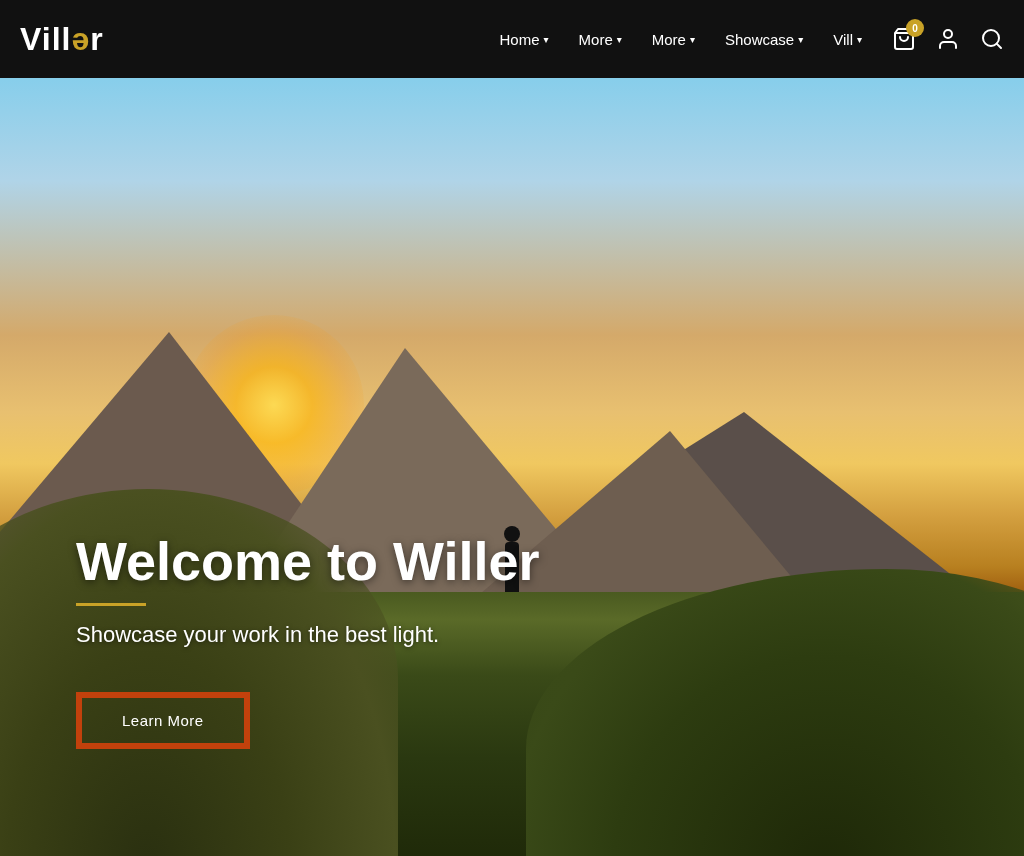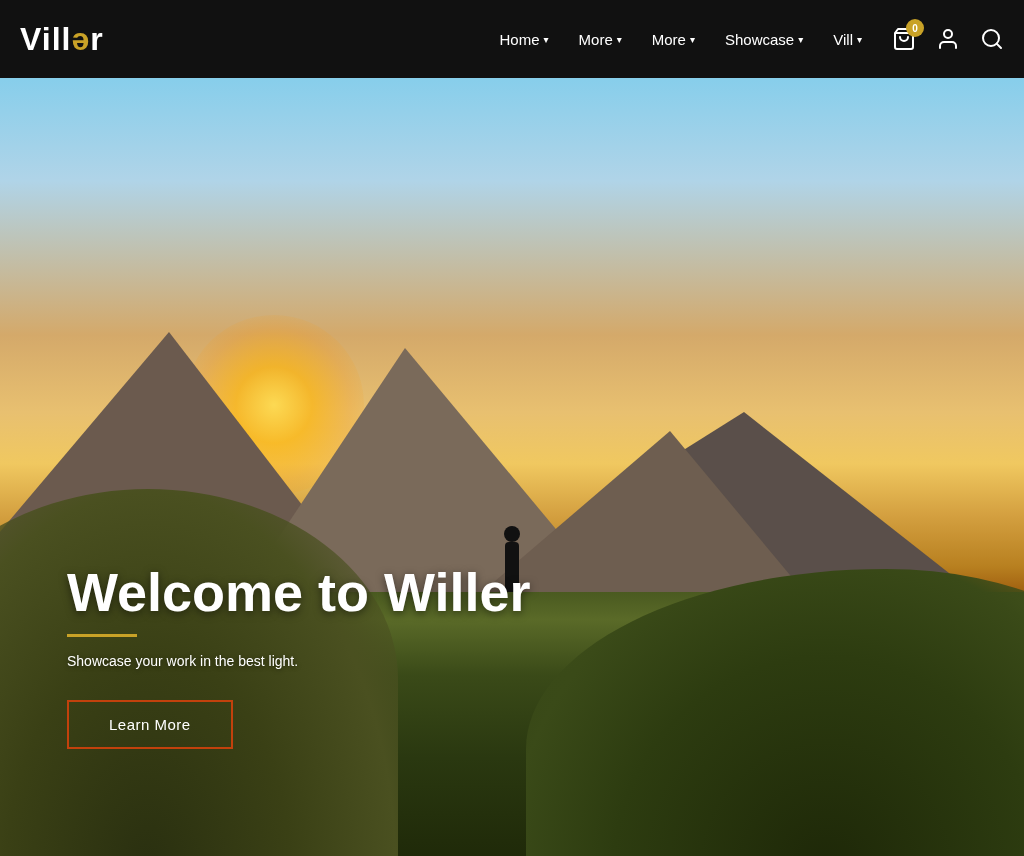--- a/index.html
+++ b/index.html
@@ -253,52 +253,52 @@
       height: 16px;
       background: #111;
       border-radius: 50%;
       margin: 0 auto;
     }
 
     
     .hero-content {
       position: absolute;
       bottom: 120px;
-      left: 67px;
+      left: 76px;
       color: #ffffff;
     }
 
     .hero-title {
       font-size: 54px;
       font-weight: 700;
       color: #ffffff;
       line-height: 1.1;
       margin-bottom: 12px;
       text-shadow: 0 2px 8px rgba(0,0,0,0.5);
     }
 
     .hero-divider {
       width: 70px;
       height: 3px;
       background-color: #c9a227;
       margin-bottom: 16px;
     }
 
     .hero-subtitle {
-      font-size: 14px;
-      color: #ffffff;
-      margin-bottom: 31px;
+      font-size: 22px;
+      color: #ffffff;
+      margin-bottom: 44px;
       text-shadow: 0 1px 4px rgba(0,0,0,0.5);
       font-weight: 400;
     }
 
     .hero-btn {
       display: inline-block;
       padding: 14px 40px;
-      border: 2px solid #c2410c;
+      border: 6px solid #c2410c;
       color: #ffffff;
       background: transparent;
       font-size: 15px;
       font-weight: 500;
       cursor: pointer;
       letter-spacing: 0.5px;
       transition: all 0.2s;
       text-transform: none;
     }
 

